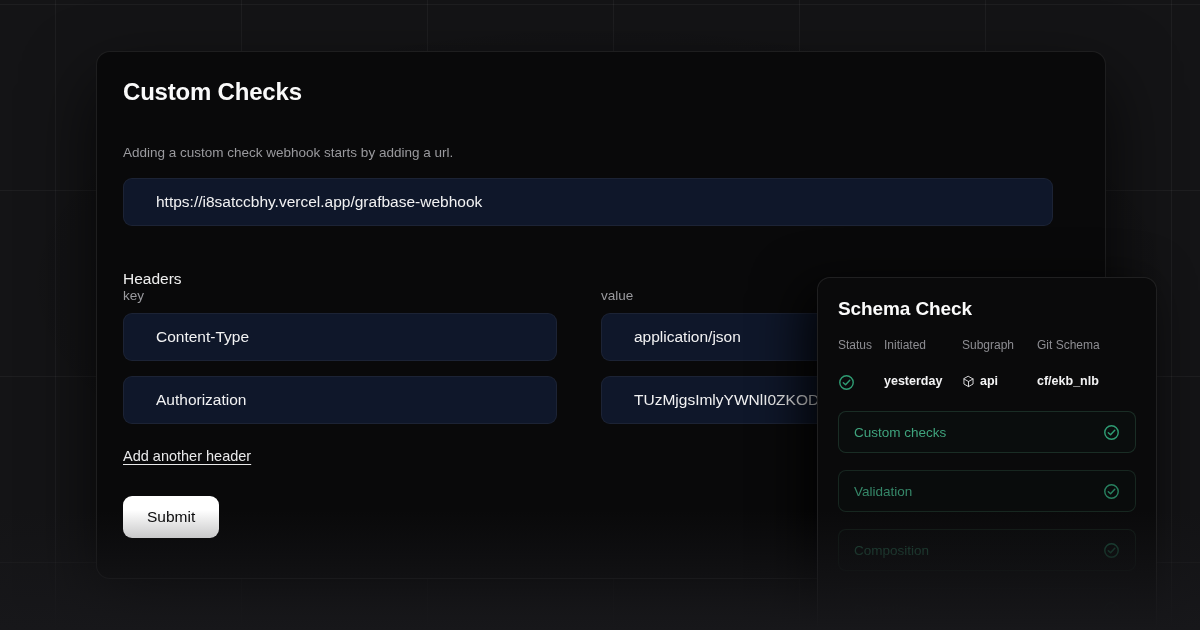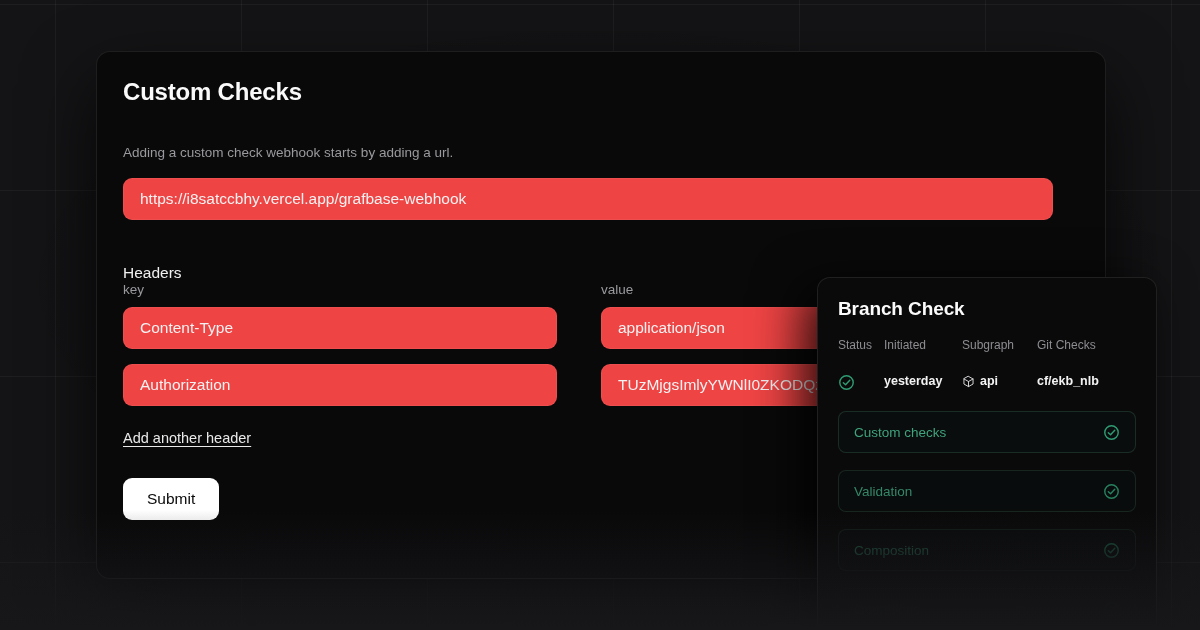--- a/index.html
+++ b/index.html
@@ -74,25 +74,25 @@
   }
   .field-hint {
     font-size: 13.5px;
     color: #9a9a9e;
     margin-top: 7px;
   }
 
   .text-input {
     display: flex;
     align-items: center;
-    height: 42px;
-    background: #ef4444;
+    height: 48px;
+    background: #0f172a;
     border: 1px solid rgba(255,255,255,0.055);
     border-radius: 9px;
-    padding: 0 16px;
+    padding: 0 32px;
     font-size: 15.5px;
     color: #f2f2f3;
     overflow: hidden;
     white-space: nowrap;
   }
 
   .url-block { margin-bottom: 0; }
   .url-input { margin-top: 18px; width: 930px; }
 
   .headers-title {
@@ -259,21 +259,21 @@
 
     <a class="add-link" href="#">Add another header</a>
 
     <div>
       <button class="submit-btn">Submit</button>
     </div>
   </div>
 
   <div class="schema-panel">
 
-    <div class="panel-title">Branch Check</div>
+    <div class="panel-title">Schema Check</div>
 
     <div class="meta-row">
 
       <div class="meta-col">
         <div class="meta-key">Status</div>
         <div class="meta-val">
           <span>
             <svg width="17" height="17" viewBox="0 0 24 24" fill="none" stroke="#2f9c73" stroke-width="2">
               <circle cx="12" cy="12" r="9.5"></circle>
               <path d="M7.5 12.3 L10.7 15.3 L16.6 8.9" stroke-linecap="round" stroke-linejoin="round"></path>
@@ -295,21 +295,21 @@
               <path d="M12 2.6 L20.4 7.3 L20.4 16.7 L12 21.4 L3.6 16.7 L3.6 7.3 Z"></path>
               <path d="M3.6 7.3 L12 12 L20.4 7.3"></path>
               <path d="M12 12 L12 21.4"></path>
             </svg>
           </span>
           <span>api</span>
         </div>
       </div>
 
       <div class="meta-col">
-        <div class="meta-key">Git Checks</div>
+        <div class="meta-key">Git Schema</div>
         <div class="meta-val">cf/ekb_nlb</div>
       </div>
     </div>
 
     <div class="check-row f1">
       <span class="check-label">Custom checks</span>
       <span>
         <svg width="17" height="17" viewBox="0 0 24 24" fill="none" stroke="#2f9c73" stroke-width="2">
           <circle cx="12" cy="12" r="9.5"></circle>
           <path d="M7.5 12.3 L10.7 15.3 L16.6 8.9" stroke-linecap="round" stroke-linejoin="round"></path>

